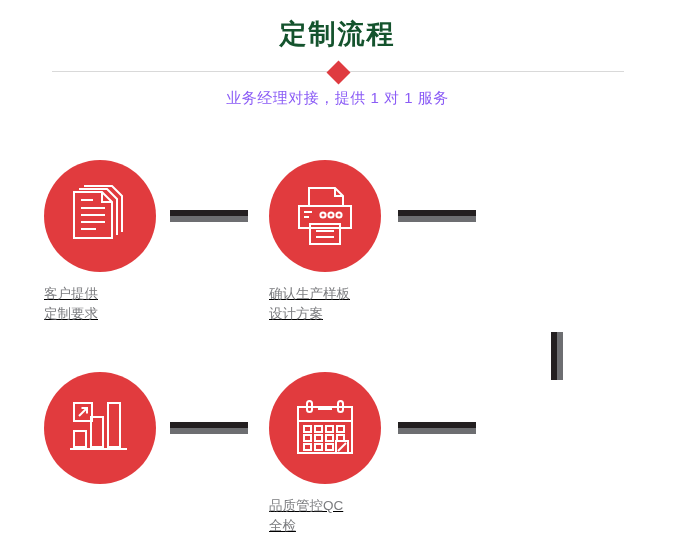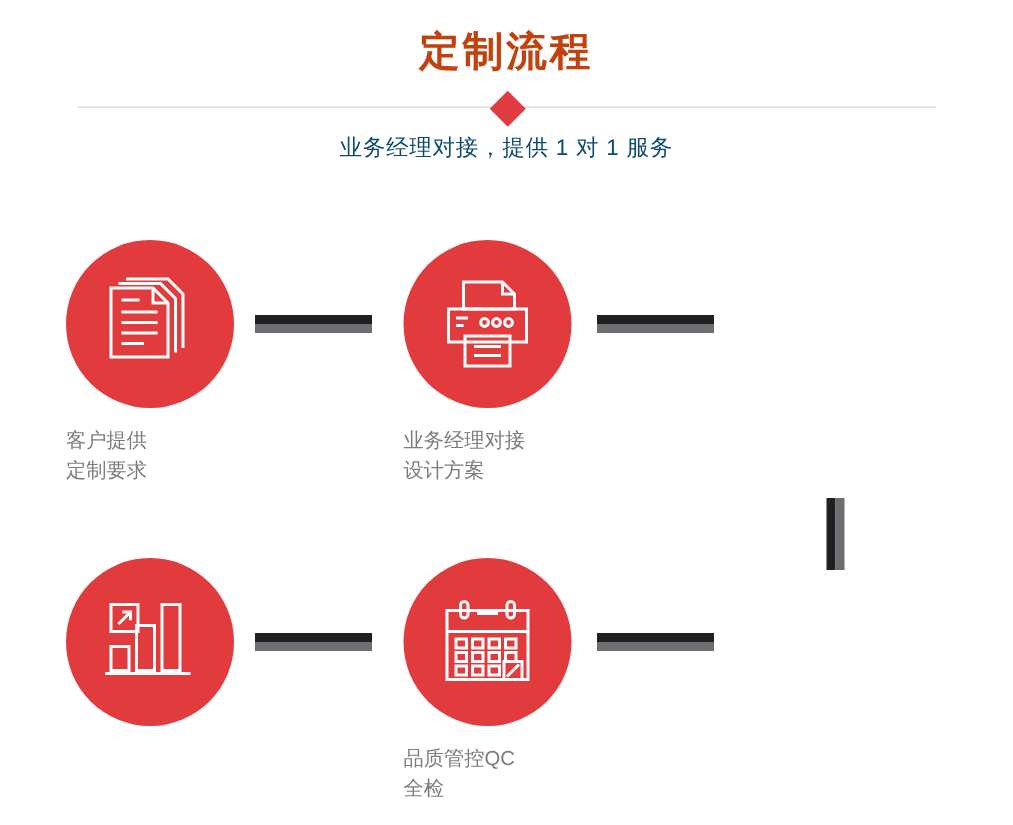--- a/index.html
+++ b/index.html
@@ -24,21 +24,21 @@
     height: 130px;
   }
   .page-title {
     position: absolute;
     left: 0;
     top: 17px;
     width: 675px;
     text-align: center;
     font-size: 27px;
     font-weight: bold;
-    color: #c2410c;
+    color: #14532d;
     letter-spacing: 2px;
     line-height: 34px;
   }
   .divider-wrap {
     position: absolute;
     left: 52px;
     top: 71px;
     width: 572px;
     height: 2px;
   }
@@ -61,35 +61,36 @@
     background: #df3b40;
     transform: rotate(45deg);
   }
   .subtitle {
     position: absolute;
     left: 0;
     top: 89px;
     width: 675px;
     text-align: center;
     font-size: 15px;
-    color: #0c4a6e;
+    color: #8b5cf6;
     letter-spacing: 0.5px;
   }
 
   
   .flow {
     position: absolute;
     left: 0;
     top: 130px;
     width: 675px;
     height: 420px;
   }
   .node {
     position: absolute;
     width: 160px;
+    text-decoration: underline;
   }
   .circle {
     position: relative;
     width: 112px;
     height: 112px;
     margin: 0 auto;
     border-radius: 50%;
     background: #e13b3e;
   }
   .circle svg {
@@ -207,21 +208,21 @@
           <circle cx="38" cy="29" r="2.6"></circle>
           <circle cx="46" cy="29" r="2.6"></circle>
           <circle cx="54" cy="29" r="0"></circle>
           <circle cx="30" cy="29" r="2.6"></circle>
           <path d="M17 38 H47 V58 H17 Z"></path>
           <line x1="23" y1="45" x2="41" y2="45"></line>
           <line x1="23" y1="51" x2="41" y2="51"></line>
         </g>
       </svg>
     </div>
-    <div class="node-label">业务经理对接
+    <div class="node-label">确认生产样板
 设计方案</div>
   </div>
 
 
   <div class="node n4">
     <div class="circle">
       <svg width="62" height="58" viewBox="0 0 62 58">
         <g fill="none" stroke="#ffffff" stroke-width="2">
           <rect x="5" y="4" width="18" height="18"></rect>
           <path d="M10 17 L18 9"></path>

